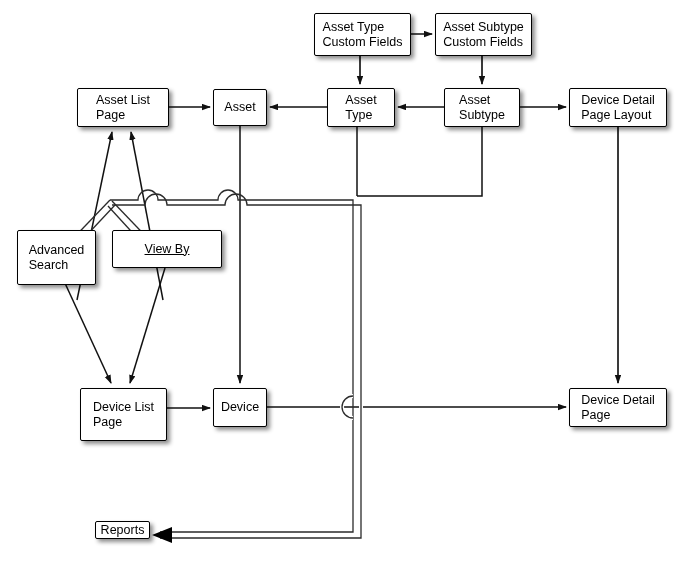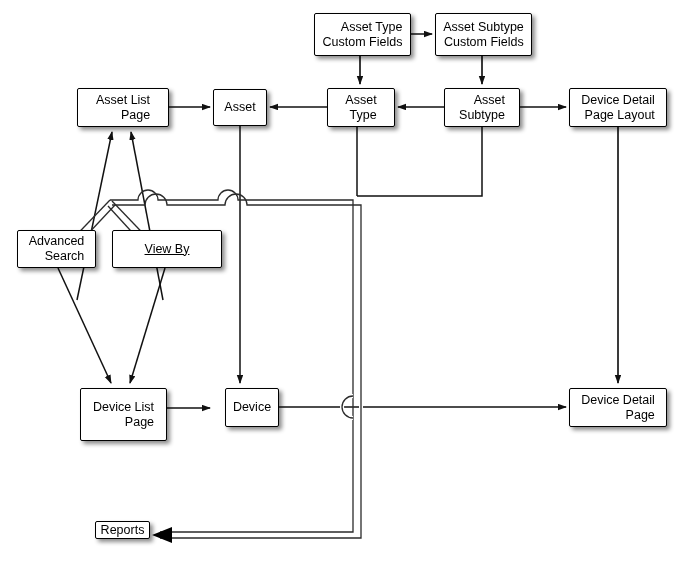--- a/index.html
+++ b/index.html
@@ -26,21 +26,21 @@
   }
   .node {
     position: absolute;
     box-sizing: border-box;
     background: #ffffff;
     border: 1.6px solid #000000;
     border-radius: 2px;
     display: flex;
     align-items: center;
     justify-content: center;
-    text-align: right;
+    text-align: left;
     font-size: 12.5px;
     line-height: 15px;
     color: #000000;
     box-shadow: 3px 3px 4px rgba(0,0,0,0.45);
     z-index: 5;
     white-space: pre-line;
     padding: 0 4px;
   }
 </style>
 </head>
@@ -149,28 +149,28 @@
 
   <div class="node" style="left:327px; top:88px; width:68px; height:39px;">Asset
 Type</div>
 
   <div class="node" style="left:444px; top:88px; width:76px; height:39px;">Asset
 Subtype</div>
 
   <div class="node" style="left:569px; top:88px; width:98px; height:39px;">Device Detail
 Page Layout</div>
 
-  <div class="node" style="left:17px; top:230px; width:79px; height:38px;">Advanced
+  <div class="node" style="left:17px; top:230px; width:79px; height:55px;">Advanced
 Search</div>
 
   <div class="node" style="left:112px; top:230px; width:110px; height:38px;text-decoration:underline;">View By</div>
 
   <div class="node" style="left:80px; top:388px; width:87px; height:53px;">Device List
 Page</div>
 
-  <div class="node" style="left:213px; top:388px; width:54px; height:39px;margin-left:12px;">Device</div>
+  <div class="node" style="left:213px; top:388px; width:54px; height:39px;">Device</div>
 
   <div class="node" style="left:569px; top:388px; width:98px; height:39px;">Device Detail
 Page</div>
 
   <div class="node" style="left:95px; top:521px; width:55px; height:18px;">Reports</div>
 
 </div>
 
 </body></html>

